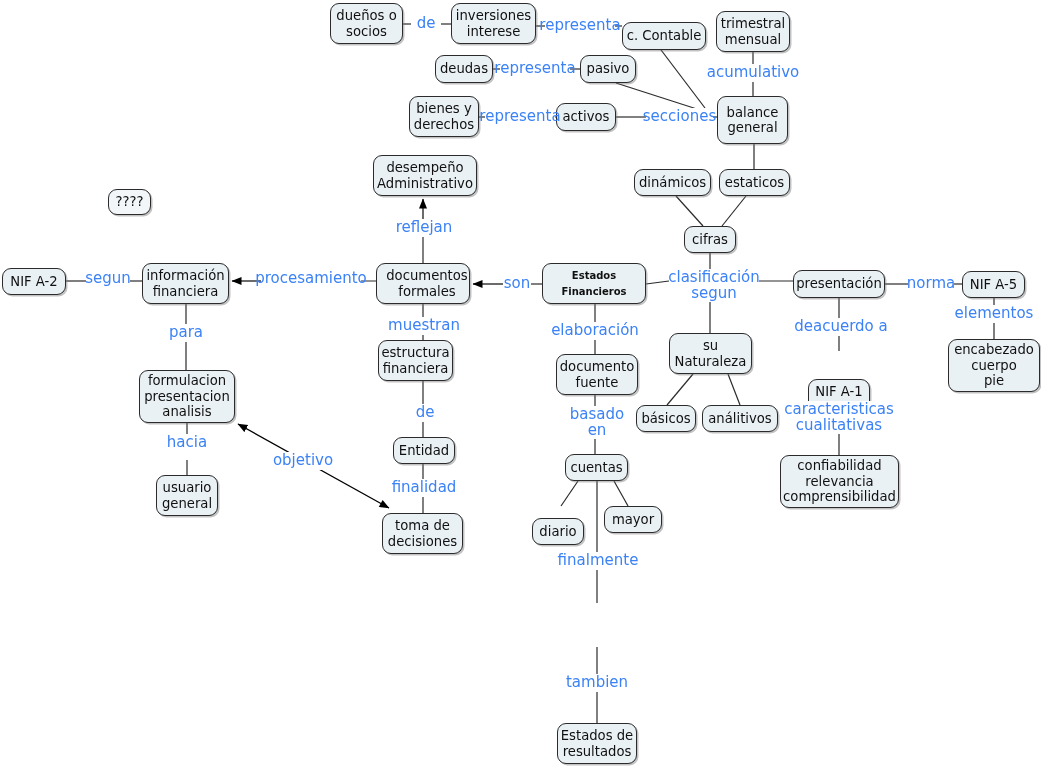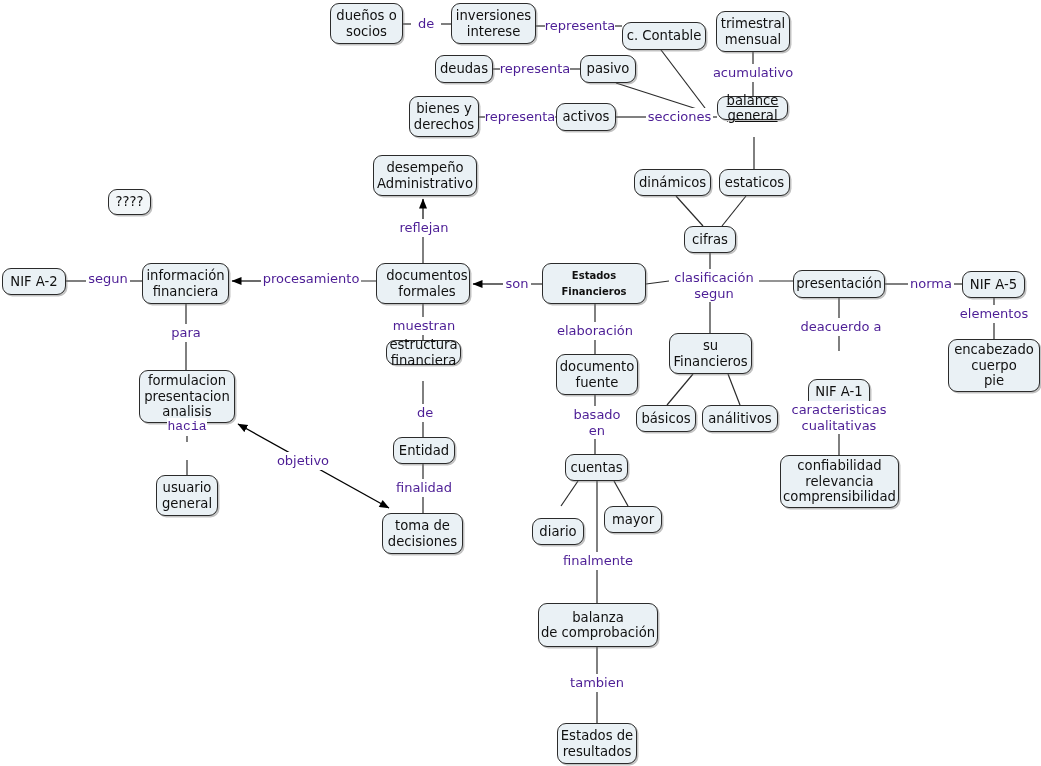--- a/index.html
+++ b/index.html
@@ -47,23 +47,23 @@
     font-size: 10px;
   }
   .node.blank {
     background: #f2f6f8;
   }
   .linklabel {
     position: absolute;
     box-sizing: border-box;
     background: #ffffff;
     text-align: center;
-    font-size: 13px;
+    font-size: 15px;
     line-height: 15.5px;
-    color: #4c1d95;
+    color: #3b82f6;
     white-space: pre;
     display: flex;
     align-items: center;
     justify-content: center;
     z-index: 3;
   }
 </style>
 </head>
 <body>
 
@@ -147,43 +147,43 @@
     <div class="node" style="left: 451px; top: 3px; width: 85px; height: 41px;">inversiones
 interese</div>
     <div class="node" style="left: 622px; top: 22px; width: 84px; height: 28px;">c. Contable</div>
     <div class="node" style="left: 716px; top: 11px; width: 74px; height: 41px;">trimestral
 mensual</div>
     <div class="node" style="left: 435px; top: 55px; width: 58px; height: 28px;">deudas</div>
     <div class="node" style="left: 580px; top: 55px; width: 56px; height: 28px;">pasivo</div>
     <div class="node" style="left: 409px; top: 96px; width: 70px; height: 41px;">bienes y
 derechos</div>
     <div class="node" style="left: 556px; top: 103px; width: 60px; height: 28px;">activos</div>
-    <div class="node" style="left: 717px; top: 96px; width: 71px; height: 24px; text-decoration: underline;">balance
+    <div class="node" style="left: 717px; top: 96px; width: 71px; height: 48px;">balance
 general</div>
     <div class="node" style="left: 373px; top: 155px; width: 104px; height: 41px;">desempeño
 Administrativo</div>
     <div class="node" style="left: 634px; top: 169px; width: 77px; height: 27px;">dinámicos</div>
     <div class="node" style="left: 719px; top: 169px; width: 71px; height: 27px;">estaticos</div>
     <div class="node blank" style="left: 108px; top: 189px; width: 43px; height: 26px;">????</div>
     <div class="node" style="left: 684px; top: 226px; width: 52px; height: 27px;">cifras</div>
     <div class="node" style="left: 2px; top: 268px; width: 64px; height: 27px;">NIF A-2</div>
     <div class="node" style="left: 142px; top: 263px; width: 87px; height: 41px;">información
 financiera</div>
     <div class="node" style="left: 376px; top: 263px; width: 94px; height: 41px; padding-left: 8px;">documentos
 formales</div>
     <div class="node root" style="left: 542px; top: 263px; width: 104px; height: 41px;">Estados
 Financieros</div>
     <div class="node" style="left: 793px; top: 270px; width: 92px; height: 28px;">presentación</div>
     <div class="node" style="left: 962px; top: 271px; width: 63px; height: 27px;">NIF A-5</div>
-    <div class="node" style="left: 386px; top: 340px; width: 75px; height: 25px;">estructura
+    <div class="node" style="left: 378px; top: 340px; width: 75px; height: 41px;">estructura
 financiera</div>
     <div class="node" style="left: 556px; top: 354px; width: 82px; height: 41px;">documento
 fuente</div>
     <div class="node" style="left: 669px; top: 333px; width: 83px; height: 41px;">su
-Financieros</div>
+Naturaleza</div>
     <div class="node" style="left: 808px; top: 351px; width: 62px; height: 41px; margin-top: 28px;">NIF A-1
 NIF A-4</div>
     <div class="node" style="left: 948px; top: 339px; width: 92px; height: 53px;">encabezado
 cuerpo
 pie</div>
     <div class="node" style="left: 139px; top: 370px; width: 96px; height: 53px;">formulacion
 presentacion
 analisis</div>
     <div class="node" style="left: 636px; top: 405px; width: 60px; height: 27px;">básicos</div>
     <div class="node" style="left: 702px; top: 405px; width: 76px; height: 27px;">análitivos</div>
@@ -191,22 +191,20 @@
     <div class="node" style="left: 780px; top: 455px; width: 119px; height: 53px;">confiabilidad
 relevancia
 comprensibilidad</div>
     <div class="node" style="left: 565px; top: 454px; width: 63px; height: 27px;">cuentas</div>
     <div class="node" style="left: 156px; top: 475px; width: 62px; height: 41px;">usuario
 general</div>
     <div class="node" style="left: 532px; top: 506px; width: 52px; height: 27px; margin-top: 12px;">diario</div>
     <div class="node" style="left: 604px; top: 506px; width: 58px; height: 27px;">mayor</div>
     <div class="node" style="left: 382px; top: 513px; width: 81px; height: 41px;">toma de
 decisiones</div>
-    <div class="node" style="left: 538px; top: 603px; width: 120px; height: 44px;">balanza
-de comprobación</div>
     <div class="node" style="left: 557px; top: 723px; width: 80px; height: 41px;">Estados de
 resultados</div>
     <div class="linklabel" style="left: 411px; top: 15px; width: 30px; height: 18px;">de</div>
     <div class="linklabel" style="left: 545px; top: 17px; width: 70px; height: 18px;">representa</div>
     <div class="linklabel" style="left: 712px; top: 64px; width: 82px; height: 18px;">acumulativo</div>
     <div class="linklabel" style="left: 500px; top: 60px; width: 70px; height: 18px;">representa</div>
     <div class="linklabel" style="left: 485px; top: 108px; width: 70px; height: 18px;">representa</div>
     <div class="linklabel" style="left: 646px; top: 108px; width: 67px; height: 18px;">secciones</div>
     <div class="linklabel" style="left: 398px; top: 219px; width: 52px; height: 18px;">reflejan</div>
     <div class="linklabel" style="left: 86px; top: 270px; width: 44px; height: 18px;">segun</div>
@@ -218,18 +216,18 @@
     <div class="linklabel" style="left: 959px; top: 305px; width: 70px; height: 18px;">elementos</div>
     <div class="linklabel" style="left: 169px; top: 324px; width: 34px; height: 18px;">para</div>
     <div class="linklabel" style="left: 392px; top: 317px; width: 64px; height: 18px;">muestran</div>
     <div class="linklabel" style="left: 555px; top: 322px; width: 80px; height: 18px;">elaboración</div>
     <div class="linklabel" style="left: 801px; top: 318px; width: 80px; height: 18px;">deacuerdo a</div>
     <div class="linklabel" style="left: 572px; top: 406px; width: 50px; height: 33px;">basado
 en</div>
     <div class="linklabel" style="left: 789px; top: 401px; width: 100px; height: 33px;">caracteristicas
 cualitativas</div>
     <div class="linklabel" style="left: 413px; top: 404px; width: 24px; height: 18px;">de</div>
-    <div class="linklabel" style="left: 167px; top: 418px; width: 40px; height: 18px; font-family: Liberation Mono, monospace;">hacia</div>
+    <div class="linklabel" style="left: 167px; top: 434px; width: 40px; height: 18px;">hacia</div>
     <div class="linklabel" style="left: 275px; top: 452px; width: 56px; height: 18px;">objetivo</div>
     <div class="linklabel" style="left: 395px; top: 479px; width: 58px; height: 18px;">finalidad</div>
     <div class="linklabel" style="left: 562px; top: 552px; width: 72px; height: 18px;">finalmente</div>
     <div class="linklabel" style="left: 570px; top: 674px; width: 54px; height: 18px;">tambien</div>
   </div>
 
 </body></html>

